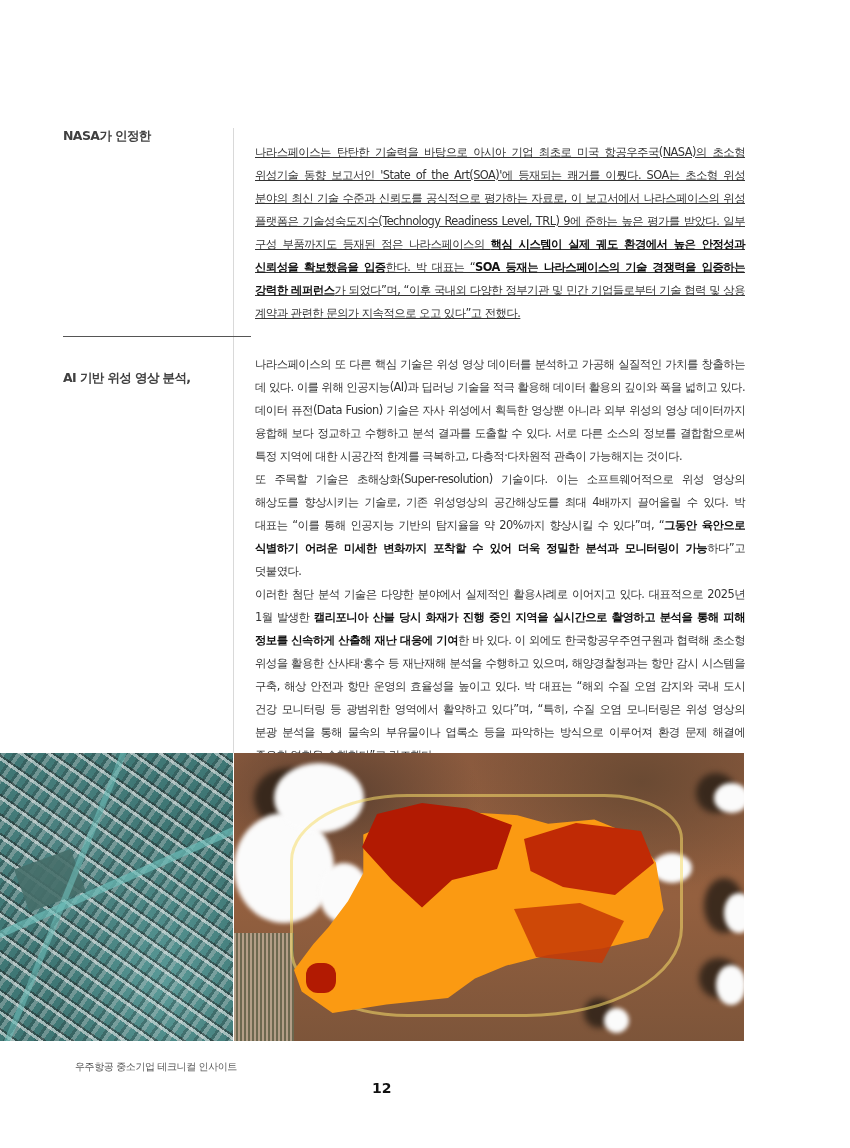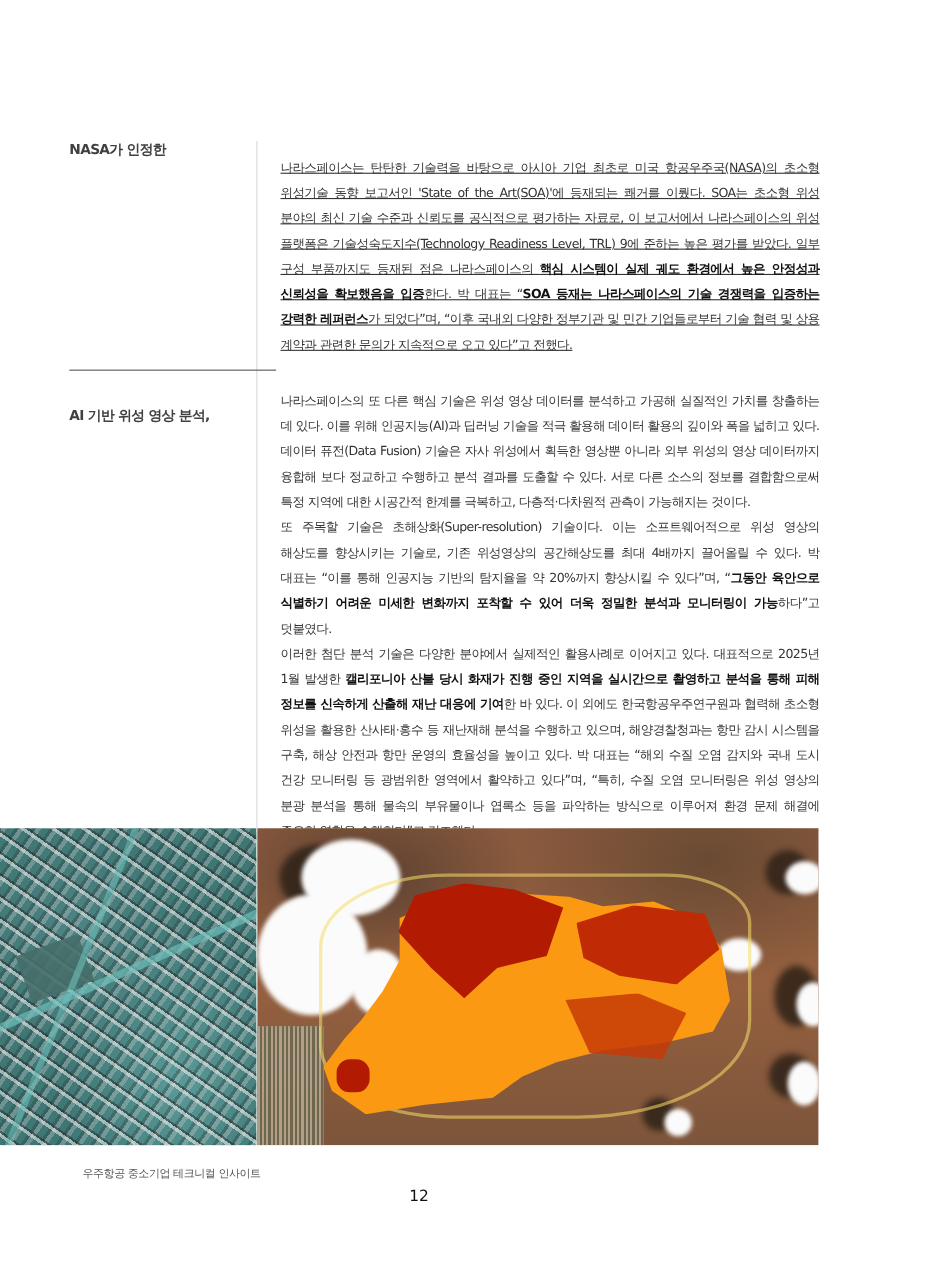--- a/index.html
+++ b/index.html
@@ -60,21 +60,21 @@
     clip-path: polygon(0% 10%, 60% 0%, 100% 30%, 80% 100%, 20% 90%); }
   .burn-dark4 { position:absolute; left:72px; top:210px; width:30px; height:30px; background:#b21a02; border-radius:40%; }
   .burn-edge { position:absolute; left:56px; top:41px; width:393px; height:223px; border: 3px solid #f6dc6a; border-radius: 30% 20% 40% 30%; opacity:0.55; }
 
   .footer-left {
     position: absolute; left: 62px; top: 1060px;
     font-size: 10px; color: #555; letter-spacing: -0.4px; margin-left: 13px;
   }
   .footer-page {
     position: absolute; left: 372px; top: 1080px;
-    font-size: 14px; font-weight: normal; color: #111;
+    font-size: 14px; font-weight: bold; color: #111;
   }
 </style>
 </head>
 <body>
 
 <div class="vline"></div>
 <div class="hline"></div>
 
 <div class="section-heading" style="top:124px;">
   <div>NASA가 인정한</div>

